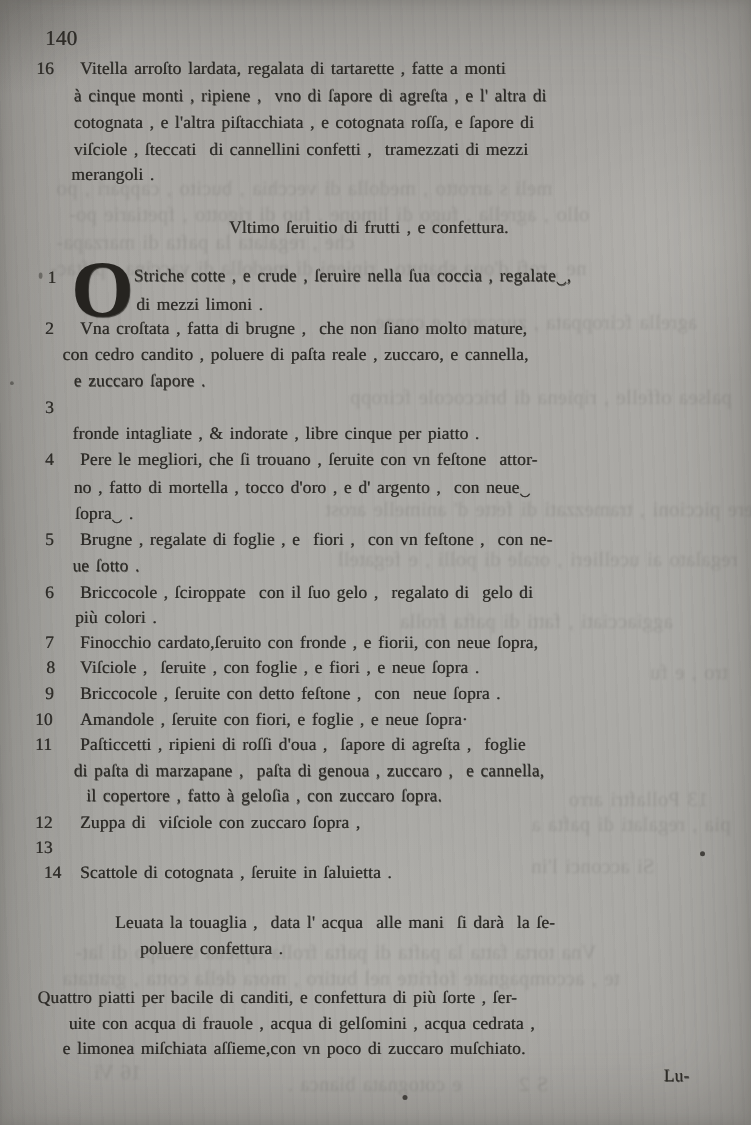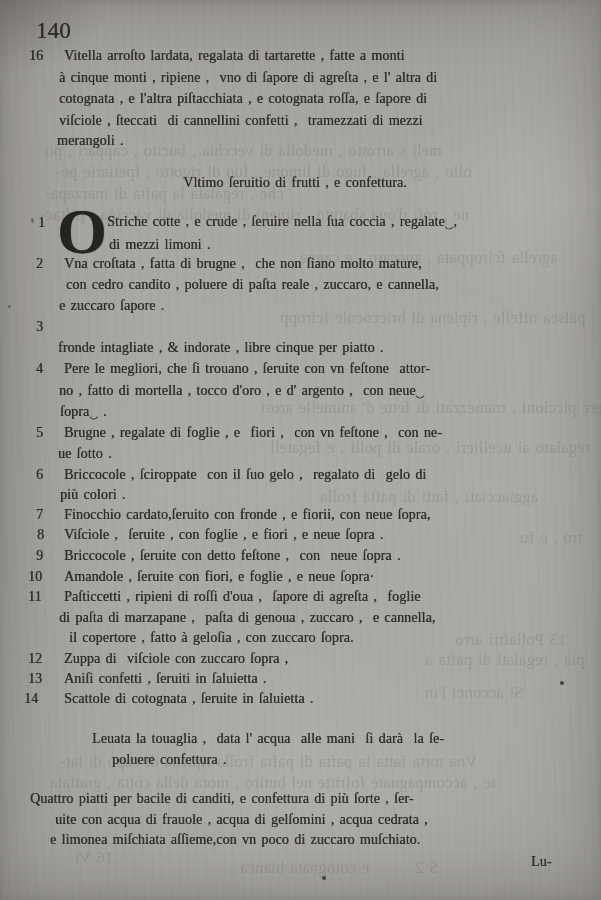--- a/index.html
+++ b/index.html
@@ -14,21 +14,21 @@
       repeating-linear-gradient(88deg, rgba(0,0,0,0.014) 0 2px, rgba(255,255,255,0.013) 2px 5px, transparent 5px 9px),
       linear-gradient(180deg,#a2a09c 0%,#a8a6a2 18%,#abaaa6 55%,#a8a7a3 82%,#a3a19d 100%);
   }
   .vignette{position:absolute;inset:0;pointer-events:none;
     box-shadow:inset 0 0 70px rgba(56,54,50,0.35), inset 0 0 10px rgba(56,54,50,0.15);}
   .tl{
     position:absolute;white-space:pre;font-size:14px;color:#2e2c28;
     letter-spacing:0.1px;word-spacing:1.6px;line-height:21px;
     text-shadow:0.4px 0.25px 0.45px rgba(46,44,40,0.75);
   }
-  .small{font-size:23px;}
+  .small{font-size:17px;}
   .it{}
   .centered{left:25px;width:540px;text-align:center;}
   .dropcap{
     position:absolute;font-size:64px;line-height:50px;font-weight:bold;color:#262420;
     text-shadow:0.6px 0.4px 0.7px rgba(38,36,32,0.8);
   }
   .bleed{
     position:absolute;white-space:pre;font-size:16.5px;color:#716f6b;opacity:0.30;
     filter:blur(0.7px);transform:scaleX(-1);letter-spacing:0.2px;word-spacing:1.4px;
   }
@@ -69,21 +69,21 @@
 
   <div class="tl it centered" style="top:172px">Vltimo ſeruitio di frutti , e confettura.</div>
 
   <div class="tl" style="left:38px;top:212px">1</div>
   <div class="dropcap" style="left:57px;top:207px">O</div>
   <div class="tl" style="left:107px;top:211px">Striche cotte , e crude , ſeruire nella ſua coccia , regalate‿,</div>
   <div class="tl" style="left:109px;top:234px">di mezzi limoni .</div>
 
   <div class="tl" style="left:36px;top:253px">2</div>
   <div class="tl" style="left:64px;top:253px">Vna croſtata , fatta di brugne ,  che non ſiano molto mature,</div>
-  <div class="tl" style="left:66px;top:274px">con cedro candito , poluere di paſta reale , zuccaro, e cannella,</div>
+  <div class="tl" style="left:50px;top:274px">con cedro candito , poluere di paſta reale , zuccaro, e cannella,</div>
   <div class="tl" style="left:59px;top:295px">e zuccaro ſapore .</div>
 
   <div class="tl" style="left:36px;top:316px">3</div>
   <div class="tl" style="left:58px;top:337px">fronde intagliate , &amp; indorate , libre cinque per piatto .</div>
 
   <div class="tl" style="left:36px;top:358px">4</div>
   <div class="tl" style="left:64px;top:358px">Pere le megliori, che ſi trouano , ſeruite con vn feſtone  attor-</div>
   <div class="tl" style="left:59px;top:380px">no , fatto di mortella , tocco d'oro , e d' argento ,  con neue‿</div>
   <div class="tl" style="left:60px;top:401px">ſopra‿ .</div>
 
@@ -109,23 +109,22 @@
 
   <div class="tl" style="left:28px;top:586px">11</div>
   <div class="tl" style="left:64px;top:586px">Paſticcetti , ripieni di roſſi d'oua ,  ſapore di agreſta ,  foglie</div>
   <div class="tl" style="left:59px;top:607px">di paſta di marzapane ,  paſta di genoua , zuccaro ,  e cannella,</div>
   <div class="tl" style="left:69px;top:627px">il copertore , fatto à geloſia , con zuccaro ſopra.</div>
 
   <div class="tl" style="left:28px;top:648px">12</div>
   <div class="tl" style="left:64px;top:648px">Zuppa di  viſciole con zuccaro ſopra ,</div>
 
   <div class="tl" style="left:28px;top:668px">13</div>
-  <div class="tl" style="left:64px;top:668px">Aniſi confetti , ſeruiti in ſaluietta .</div>
 
-  <div class="tl" style="left:24px;top:688px">14</div>
+  <div class="tl" style="left:35px;top:688px">14</div>
   <div class="tl" style="left:64px;top:688px">Scattole di cotognata , ſeruite in ſaluietta .</div>
 
   <div class="tl" style="left:92px;top:728px">Leuata la touaglia ,  data l' acqua  alle mani  ſi darà  la ſe-</div>
   <div class="tl" style="left:112px;top:749px">poluere confettura .</div>
 
   <div class="tl" style="left:30px;top:788px">Quattro piatti per bacile di canditi, e confettura di più ſorte , ſer-</div>
   <div class="tl" style="left:55px;top:809px">uite con acqua di frauole , acqua di gelſomini , acqua cedrata ,</div>
   <div class="tl" style="left:50px;top:829px">e limonea miſchiata aſſieme,con vn poco di zuccaro muſchiato.</div>
 
   <div class="tl" style="left:531px;top:851px">Lu-</div>

